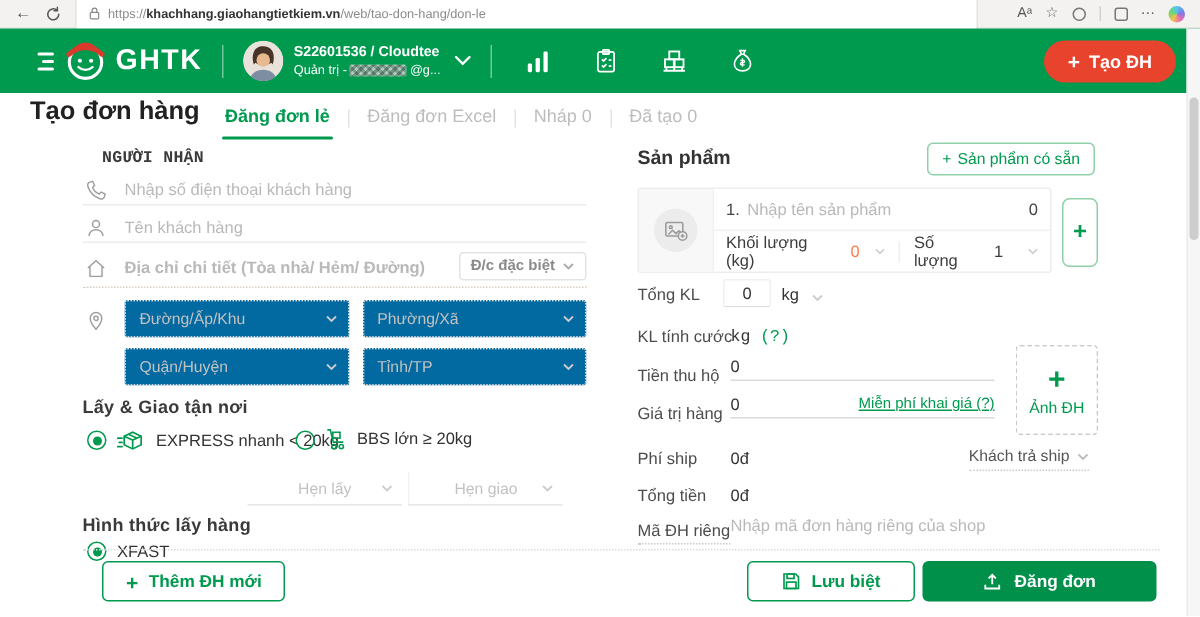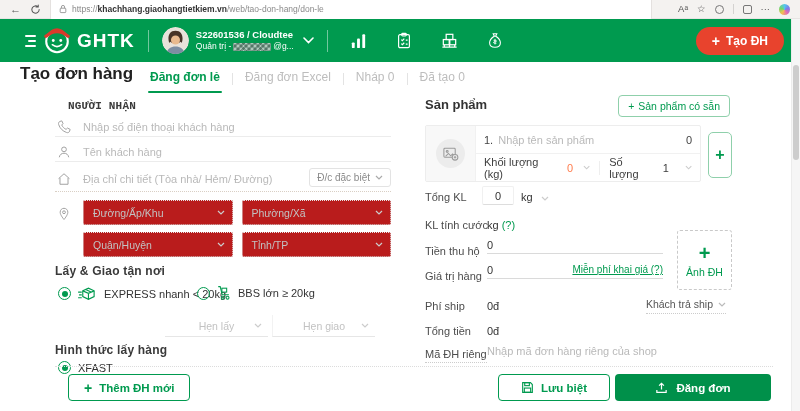--- a/index.html
+++ b/index.html
@@ -56,29 +56,29 @@
 
   
   .left { position:absolute; left:55px; top:100px; width:336px; height:266px; }
   .sec-heading { position:absolute; font-size:11px; font-weight:700; color:#3a3a3a; letter-spacing:.2px; }
   .row { position:absolute; left:0; right:0; display:flex; align-items:center; }
   .ficon { width:28px; flex:none; display:flex; padding-left:2px; }
   .row input { flex:1; border:none; outline:none; font:inherit; font-size:11px; color:#333; background:transparent; }
   .row input::placeholder { color:#b9b9b9; }
   .row-phone { top:17px; height:20px; border-bottom:1px solid #ececec; }
   .row-name  { top:42px; height:20px; border-bottom:1px solid #ececec; }
-  .row-addr  { top:66px; height:26px; border-bottom:1px dotted #d9cfc4; }
+  .row-addr  { top:66px; height:26px; border-bottom:1px dotted #d9cfc4;font-weight:bold; }
   .special { border:1px solid #e3e3e3; border-radius:3px; padding:3px 7px; font-size:10px; color:#8a8a8a;
     display:flex; align-items:center; gap:5px; background:#fff; cursor:pointer; margin-bottom:2px; white-space:nowrap; }
   .area { position:absolute; top:100px; left:0; right:0; }
   .area .ficon { position:absolute; left:0; top:7px; }
   .area-grid { margin-left:28px; display:grid; grid-template-columns:1fr 1fr; column-gap:9px; row-gap:7px; }
   .acell { height:25px; border:1px dotted #e6e6e6; border-bottom:1px dotted #d9d9d9; border-radius:2px;
     display:flex; align-items:center; justify-content:space-between; padding:0 7px 0 9px;
-    font-size:10.5px; color:#c2c2c2; cursor:pointer; background:#b91c1c; }
+    font-size:10.5px; color:#c2c2c2; cursor:pointer; background:#0369a1; }
   .ship-heading { top:164px; font-size:12px; }
   .pickup-heading { top:243px; font-size:12px; }
   .opt { position:absolute; top:185px; display:flex; align-items:center; gap:6px; font-size:11px; color:#333; cursor:pointer; }
   .radio { width:13px; height:13px; border:1.5px solid #009a4f; border-radius:50%; flex:none;
     display:flex; align-items:center; justify-content:center; }
   .radio.checked::after { content:""; width:6px; height:6px; border-radius:50%; background:#009a4f; }
   .xfast-row { position:absolute; top:215px; left:0; right:0; height:22px; }
   .xfast-opt { position:absolute; left:3px; top:2px; display:flex; align-items:center; gap:7px; font-size:11px; color:#333; cursor:pointer;margin-top:44px; }
   .hd { position:absolute; top:0; height:22px; border-bottom:1px solid #e6e6e6; display:flex;
     align-items:center; justify-content:center; font-size:10.5px; color:#c2c2c2; cursor:pointer; }
@@ -423,21 +423,21 @@
       </button>
 
     <span class="rlabel" style="top:96px;">Tổng KL</span>
     <input class="kl-box" value="0" style="">
     <span class="rval" style="left:96px; top:96px;">kg</span>
     <svg style="position:absolute; left:116px; top:101px;" width="8" height="5" viewBox="0 0 8 5">
         <path d="M1 1l3 3 3-3" stroke="#ccc" stroke-width="1.2" fill="none"></path>
       </svg>
 
     <span class="rlabel" style="top:124px;">KL tính cước</span>
-    <span class="rval" style="left:62px; top:124px;"><span>kg</span> <span class="help">(?)</span></span>
+    <span class="rval" style="left:62px; top:124px;font-family:Liberation Mono, monospace;"><span>kg</span> <span class="help">(?)</span></span>
 
     <span class="rlabel" style="top:150px;">Tiền thu hộ</span>
     <span class="uline" style="top:141px;">
       <input value="0" style="">
     </span>
 
     <span class="rlabel" style="top:175px;">Giá trị hàng</span>
     <span class="uline" style="top:166px;">
       <input value="0" style="">
       <span class="link-green">Miễn phí khai giá (?)</span>

